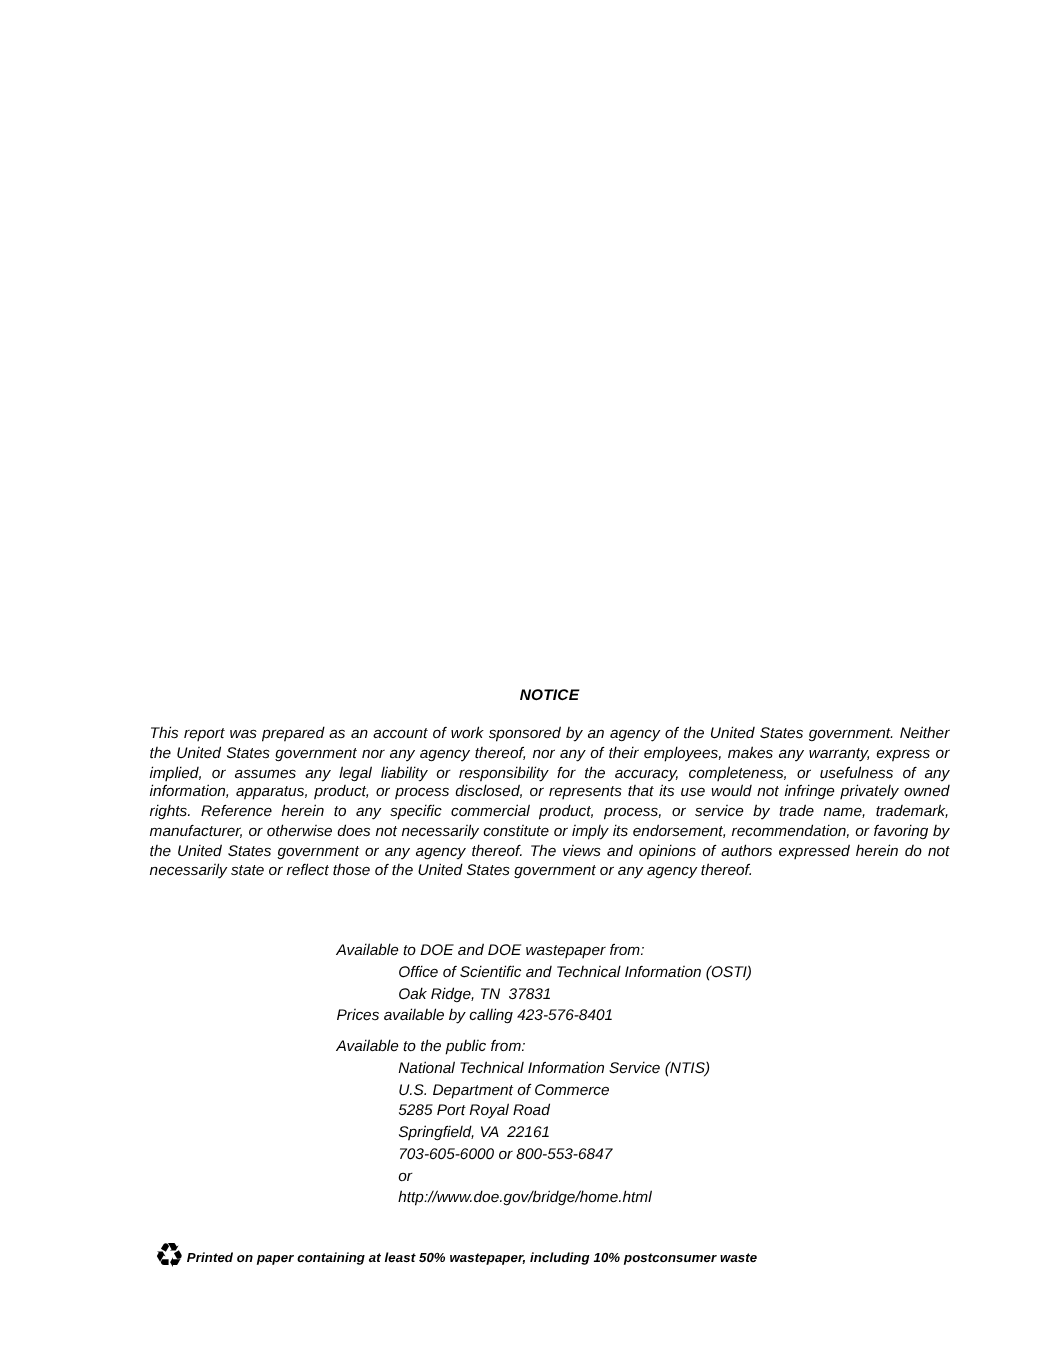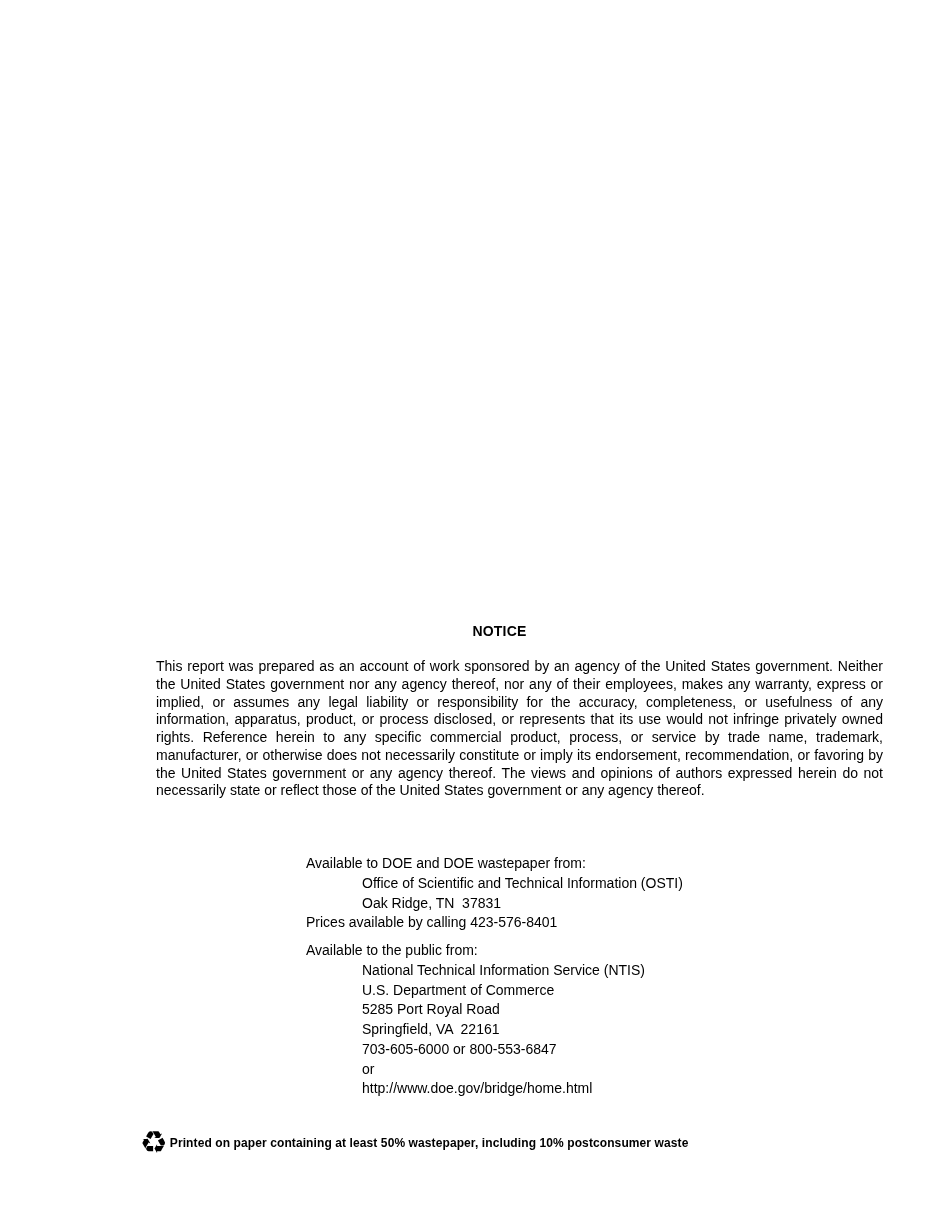--- a/index.html
+++ b/index.html
@@ -1,15 +1,15 @@
 <!DOCTYPE html>
 <html><head>
 <meta charset="utf-8">
 <style>
-  * { margin: 0; padding: 1px; box-sizing: border-box; }
+  * { margin: 0; padding: 1px; box-sizing: border-box; font-style: italic; }
   html, body { background: #ffffff; }
   body {
     width: 952px;
     height: 1232px;
     position: relative;
     font-family: "Liberation Sans", sans-serif;
     color: #000000;
   }
   .page {
     position: absolute;
@@ -28,21 +28,20 @@
     letter-spacing: 0.2px;
   }
   .notice-body {
     position: absolute;
     left: 134px;
     top: 656px;
     width: 729px;
     font-size: 14px;
     line-height: 17.75px;
     text-align: justify;
-    margin-left: 20px;
   }
   .avail-block {
     position: absolute;
     left: 303px;
     font-size: 14px;
     line-height: 17.75px;
   }
   .avail-doe { top: 852px; }
   .avail-public { top: 939px; }
   .avail-line { white-space: pre-wrap; }

